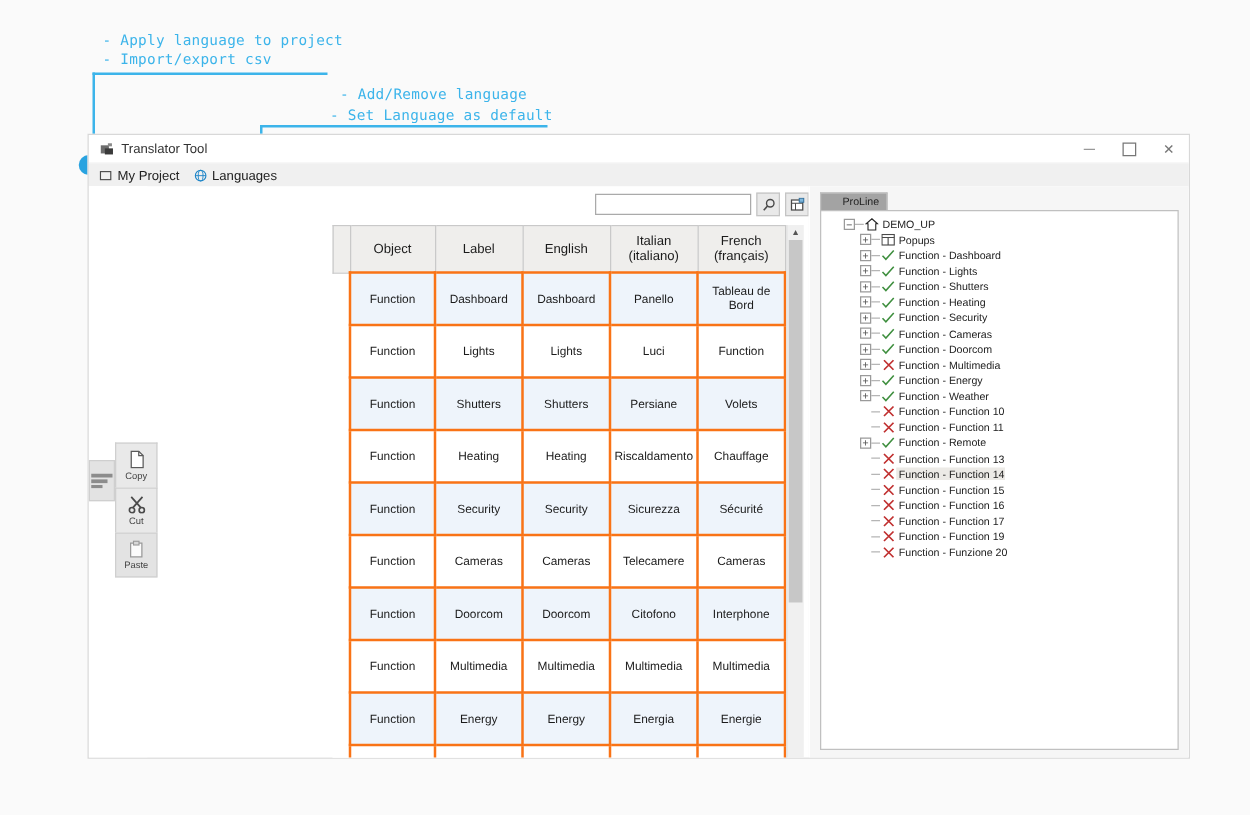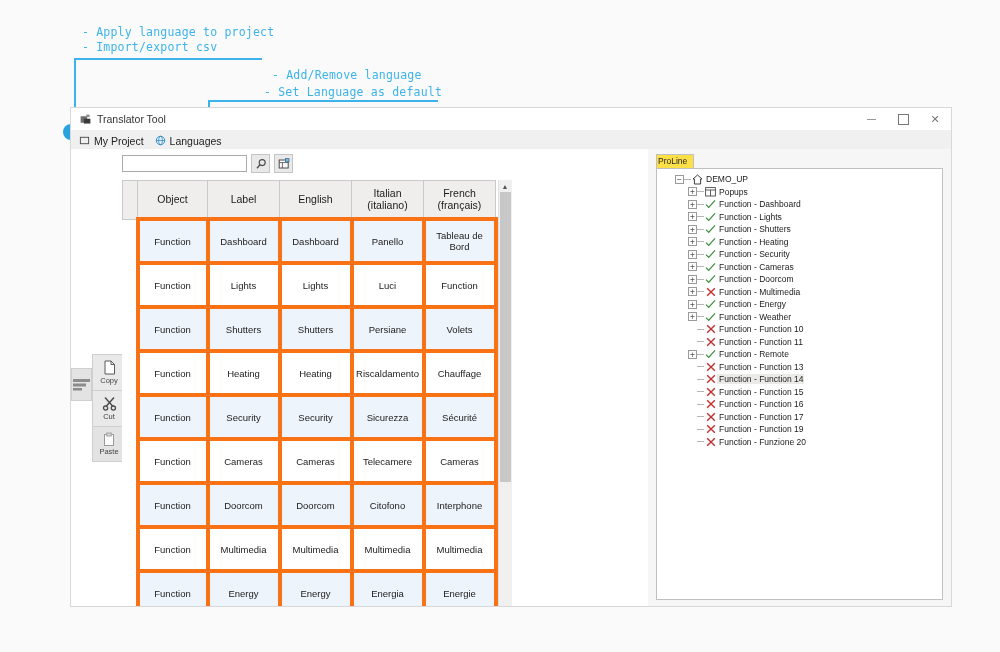--- a/index.html
+++ b/index.html
@@ -94,20 +94,21 @@
   }
   .rail-btn2:last-child{border-bottom:1px solid #cfcfcf;background:#e3e3e3;}
   .rail-btn2 .lbl{font-size:7.5px;color:#444;margin-top:1px;line-height:8px;}
   .rail-btn2 .ic{height:16px;display:flex;align-items:center;justify-content:center;}
 
   
   .center{
     flex:1;display:flex;flex-direction:column;
     padding-left:4px;padding-right:0;
     min-width:0;
+    align-items:flex-end;
   }
   .searchrow{
     display:flex;align-items:center;gap:4px;
     height:19px;margin:5px 0 7px 0;
   }
   .searchbox{
     width:125px;height:17px;background:#fff;border:1px solid #aaa;
     box-sizing:border-box;
   }
   .sbtn{
@@ -123,21 +124,21 @@
     background:#fff;
   }
   table.grid th{
     background:#efeeec;
     border:1px solid #c9c9c9;
     font-size:10.5px;font-weight:normal;color:#1b1b1b;
     height:36px;padding:0 2px;line-height:12px;
     text-align:center;
   }
   table.grid td{
-    border:4px solid #f97316;
+    border:2px solid #f97316;
     font-size:9.5px;color:#1b1b1b;
     height:40px;text-align:center;padding:0 2px;
   }
   table.grid tr.rowA td{background:#eef4fb;}
   table.grid tr.rowB td{background:#ffffff;}
   .col-obj{width:62px;}
   .col-std{width:64px;}
   .gutter{width:9px;background:#fff;border:none;}
 
   
@@ -151,23 +152,23 @@
   
   .treepanel{
     width:295px;flex:0 0 295px;
     background:#f6f6f6;
     display:flex;flex-direction:column;
     border-left:1px solid #ffffff;
     padding-left:8px;padding-top:4px;
   }
   .tabstrip{display:flex;height:15px;align-items:flex-end;}
   .tab{
-    font-size:8.5px;color:#222;background:#fde047;
+    font-size:8.5px;color:#222;background:#a3a3a3;
     border:1px solid #c0c0c0;border-bottom:none;
-    padding:1px 6px 1px 1px;line-height:11px;
+    padding:1px 6px 1px 17px;line-height:11px;
   }
   .treebody{
     flex:1;background:#ffffff;border:1px solid #c0c0c0;
     margin-right:8px;margin-bottom:6px;
     overflow:hidden;padding:4px 0 0 0;
     position:relative;
   }
   .tnode{
     display:flex;align-items:center;height:12.5px;
     font-size:8.5px;color:#1b1b1b;white-space:nowrap;

